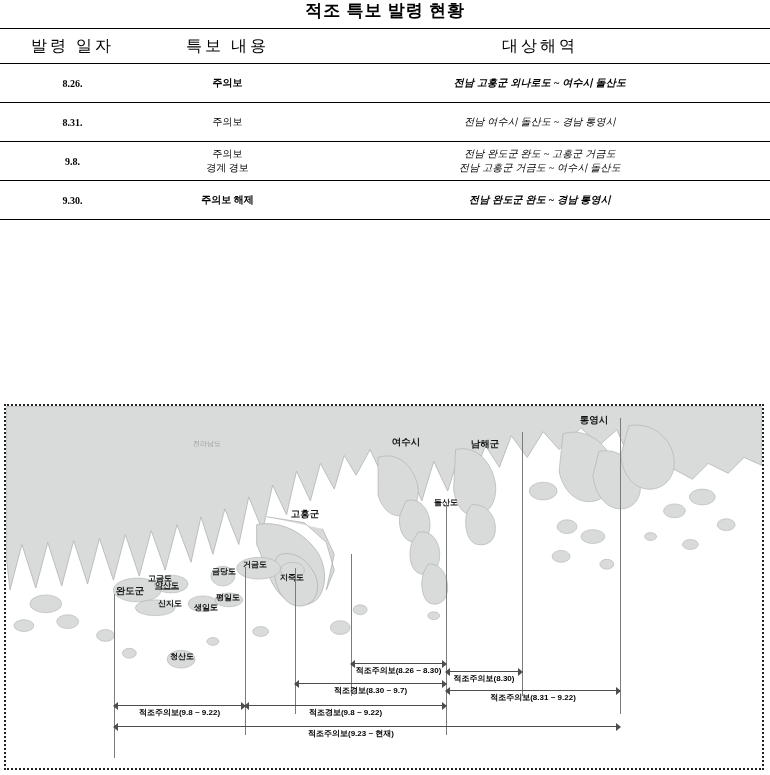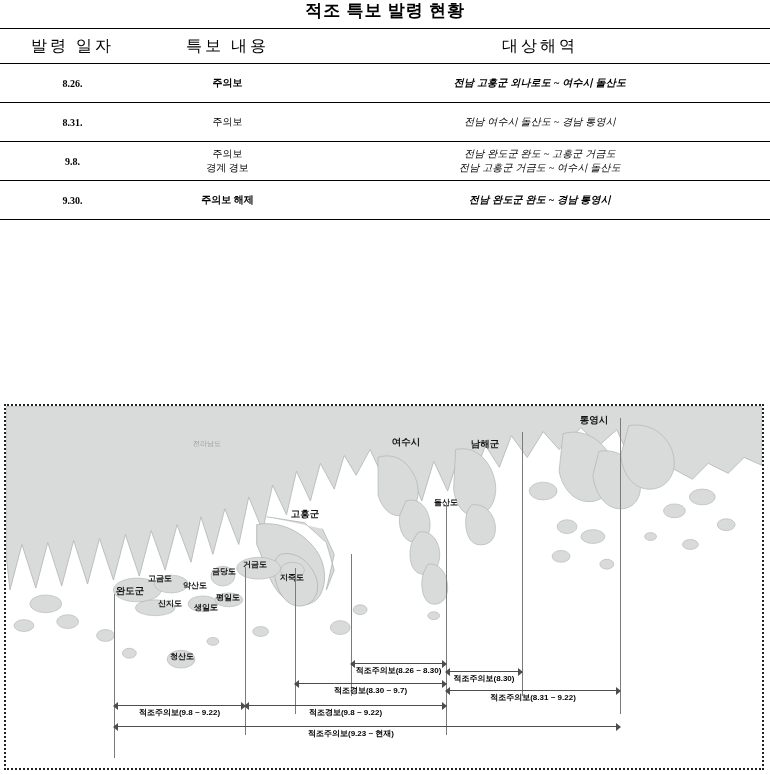--- a/index.html
+++ b/index.html
@@ -268,21 +268,21 @@
 
   <div>
       <div class="map-label faint" style="left: 201px; top: 38px;">전라남도</div>
       <div class="map-label lg" style="left: 400px; top: 36px;">여수시</div>
       <div class="map-label lg" style="left: 479px; top: 38px;">남해군</div>
       <div class="map-label lg" style="left: 588px; top: 14px;">통영시</div>
       <div class="map-label lg" style="left: 299px; top: 108px;">고흥군</div>
       <div class="map-label" style="left: 440px; top: 96px;">돌산도</div>
       <div class="map-label lg" style="left: 124px; top: 185px;">완도군</div>
       <div class="map-label" style="left: 154px; top: 172px;">고금도</div>
-      <div class="map-label" style="left: 189px; top: 179px;">약산도</div>
+      <div class="map-label" style="left: 161px; top: 179px; text-decoration: underline;">약산도</div>
       <div class="map-label" style="left: 164px; top: 197px;">신지도</div>
       <div class="map-label" style="left: 200px; top: 201px;">생일도</div>
       <div class="map-label" style="left: 218px; top: 165px;">금당도</div>
       <div class="map-label" style="left: 222px; top: 191px;">평일도</div>
       <div class="map-label" style="left: 249px; top: 158px;">거금도</div>
       <div class="map-label" style="left: 286px; top: 159px; margin-top: 12px;">지죽도</div>
       <div class="map-label" style="left: 176px; top: 250px;">청산도</div>
     </div>
   <div>
       <div class="vline" style="left: 108px; top: 188px; height: 164px;"></div>

